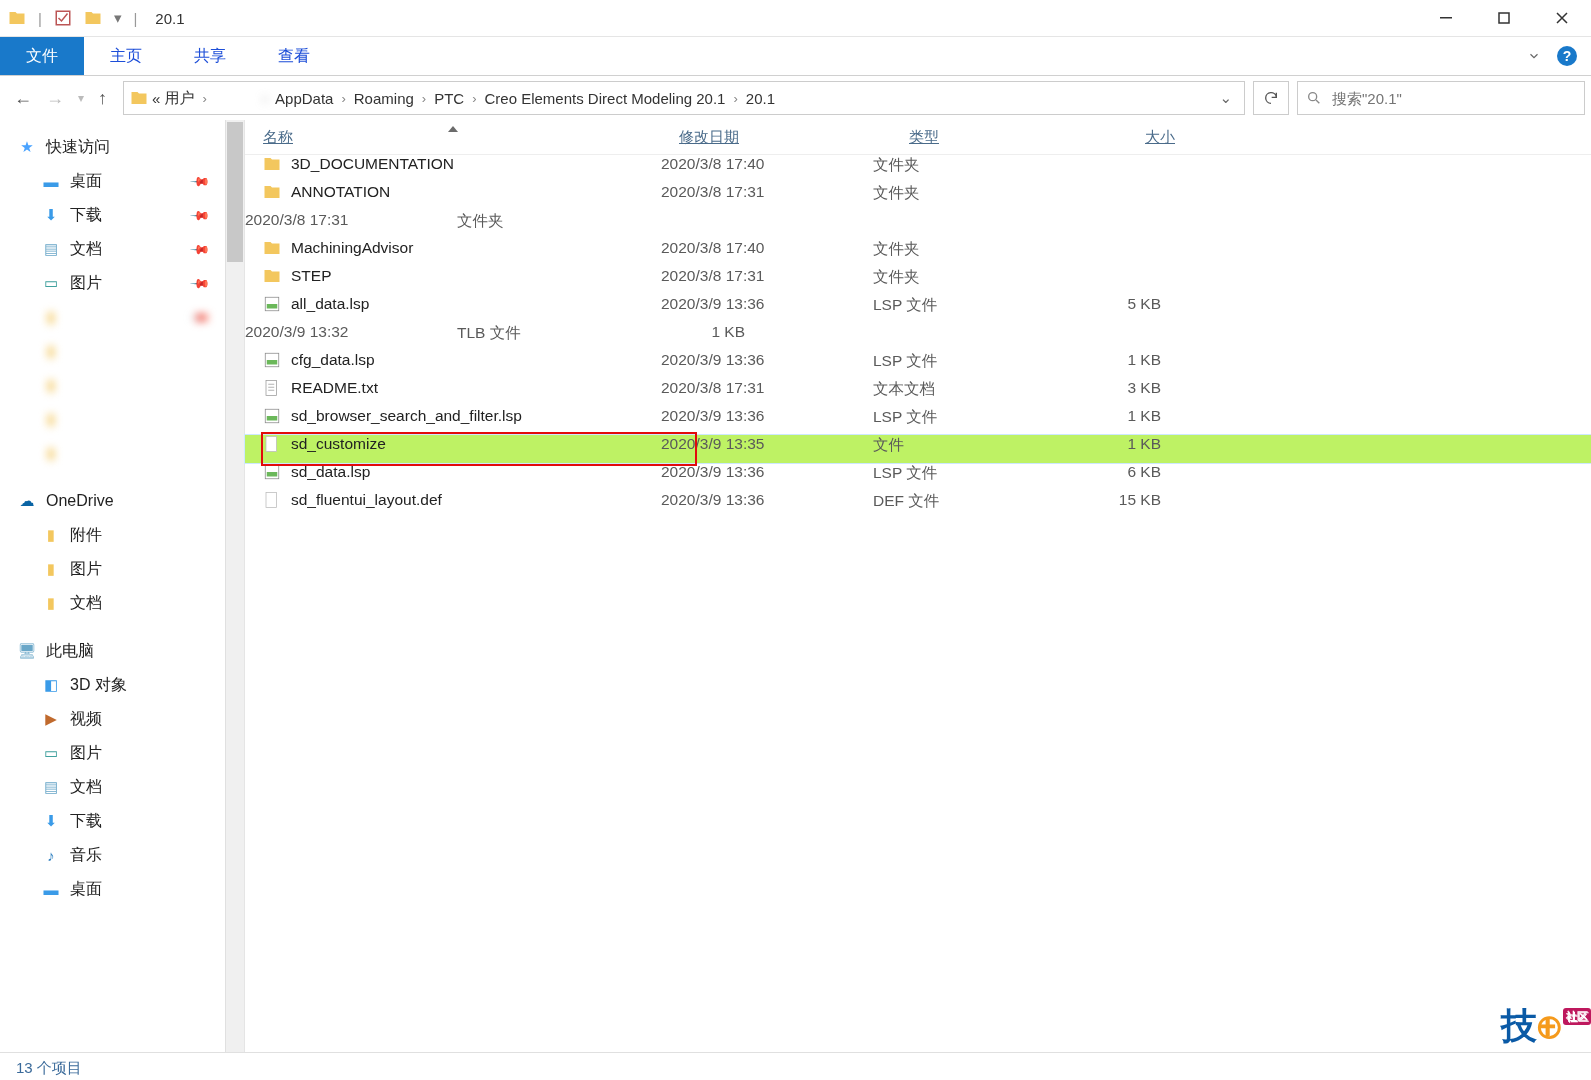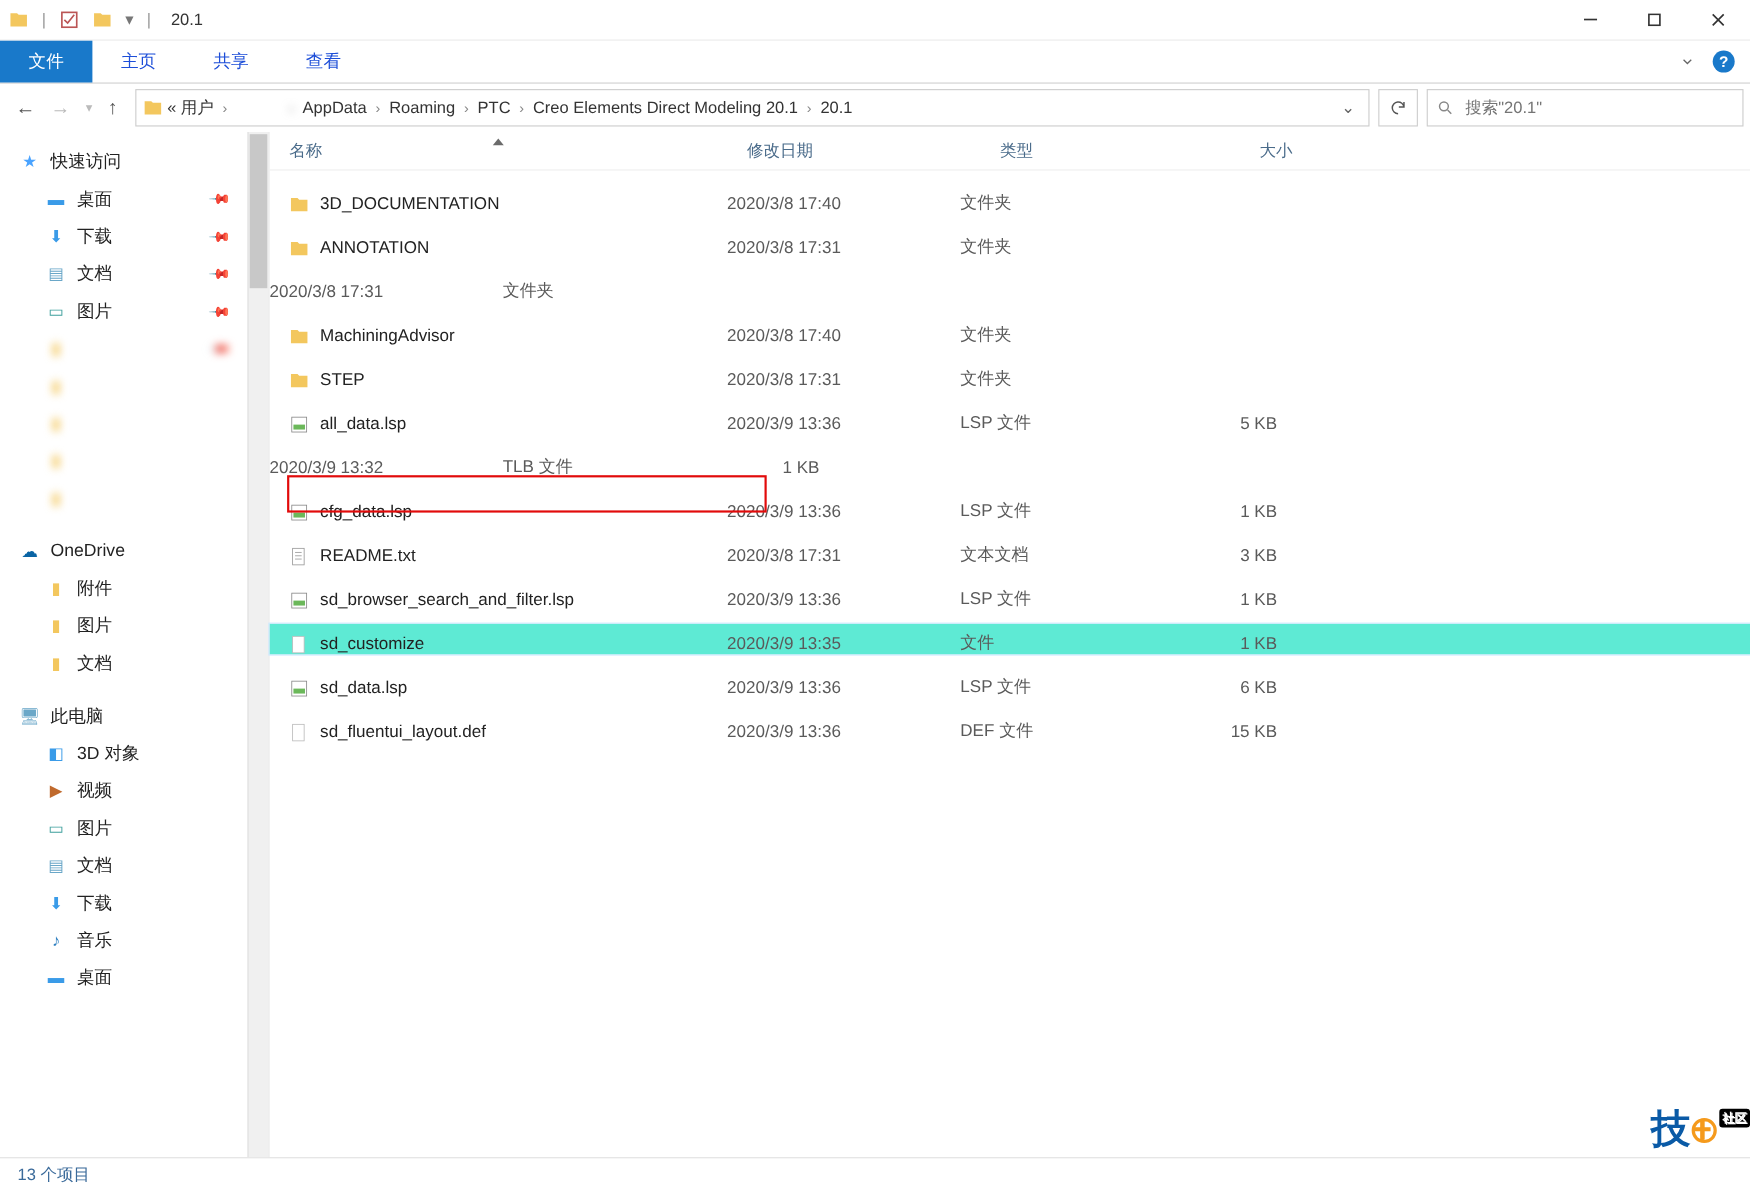--- a/index.html
+++ b/index.html
@@ -178,41 +178,40 @@
     border-left:1px solid #e5e5e5;
   }
   .cols {
     display:flex;
     height:34px;
     align-items:center;
     color:#4a6b8a;
     font-size:15px;
     border-bottom:1px solid #eee;
   }
-  .col { padding-left:18px; position:relative; }
+  .col { padding-left:18px; position:relative;text-decoration:underline; }
   .col.sort::after {
     content:"";
     position:absolute; top:-2px; left:50%; transform:translateX(-50%);
     border-left:5px solid transparent; border-right:5px solid transparent;
     border-bottom:6px solid #6b6b6b;
   }
   .c-name { width: 398px; }
   .c-date { width: 212px; }
   .c-type { width: 178px; }
   .c-size { width: 110px; text-align:center; }
 
   .frow {
     display:flex;
     height:28px;
-    align-items:flex-end;
+    align-items:flex-start;
     font-size:15.5px;
-    margin-top:12px;
   }
   .frow.selected {
-    background:#5eead4;
+    background:#bef264;
     outline:1px solid #cde8ff;
   }
   .frow .c-name { display:flex; align-items:center; gap:10px; padding-left:18px; }
   .frow .fname { white-space:nowrap; }
   .frow .c-date { color:#5a5a5a; }
   .frow .c-type { color:#5a5a5a; }
   .frow .c-size { text-align:right; padding-right:18px; color:#5a5a5a;}
   .highlight-box {
     position:absolute;
     border:2.5px solid #e20b0b;
@@ -240,21 +239,21 @@
     color:#0a5aa6;
     font-family: "Arial Black", sans-serif;
     font-size:36px;
     letter-spacing:-2px;
     text-shadow:1px 1px 0 #fff;
     pointer-events:none;
     user-select:none;
   }
   .watermark .badge {
     position:absolute; right:0; top:6px;
-    background:#000000; color:#fff;
+    background:#be185d; color:#fff;
     font-size:11px; padding:1px 3px; border-radius:3px;
     letter-spacing:0;
   }
   svg { display:block; }
 </style>
 </head>
 <body>
 
 <div class="titlebar">
   <div class="qat">

